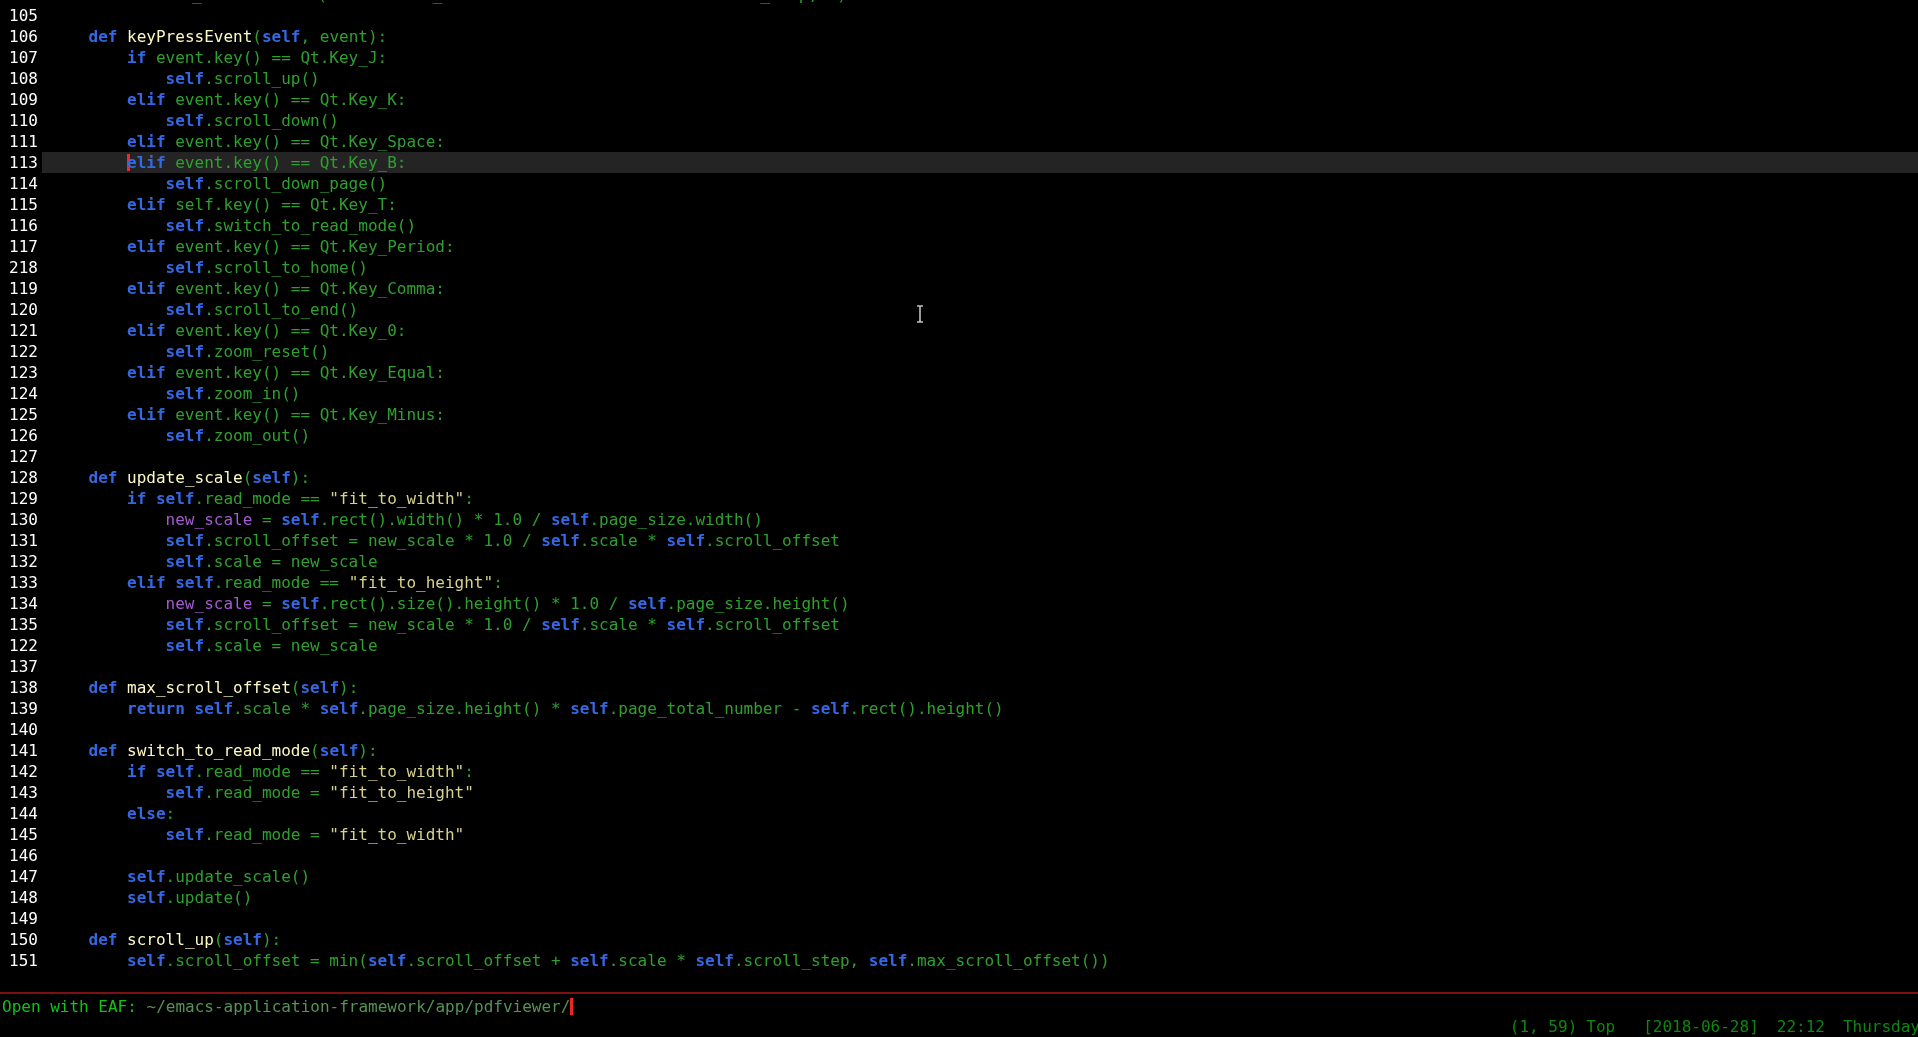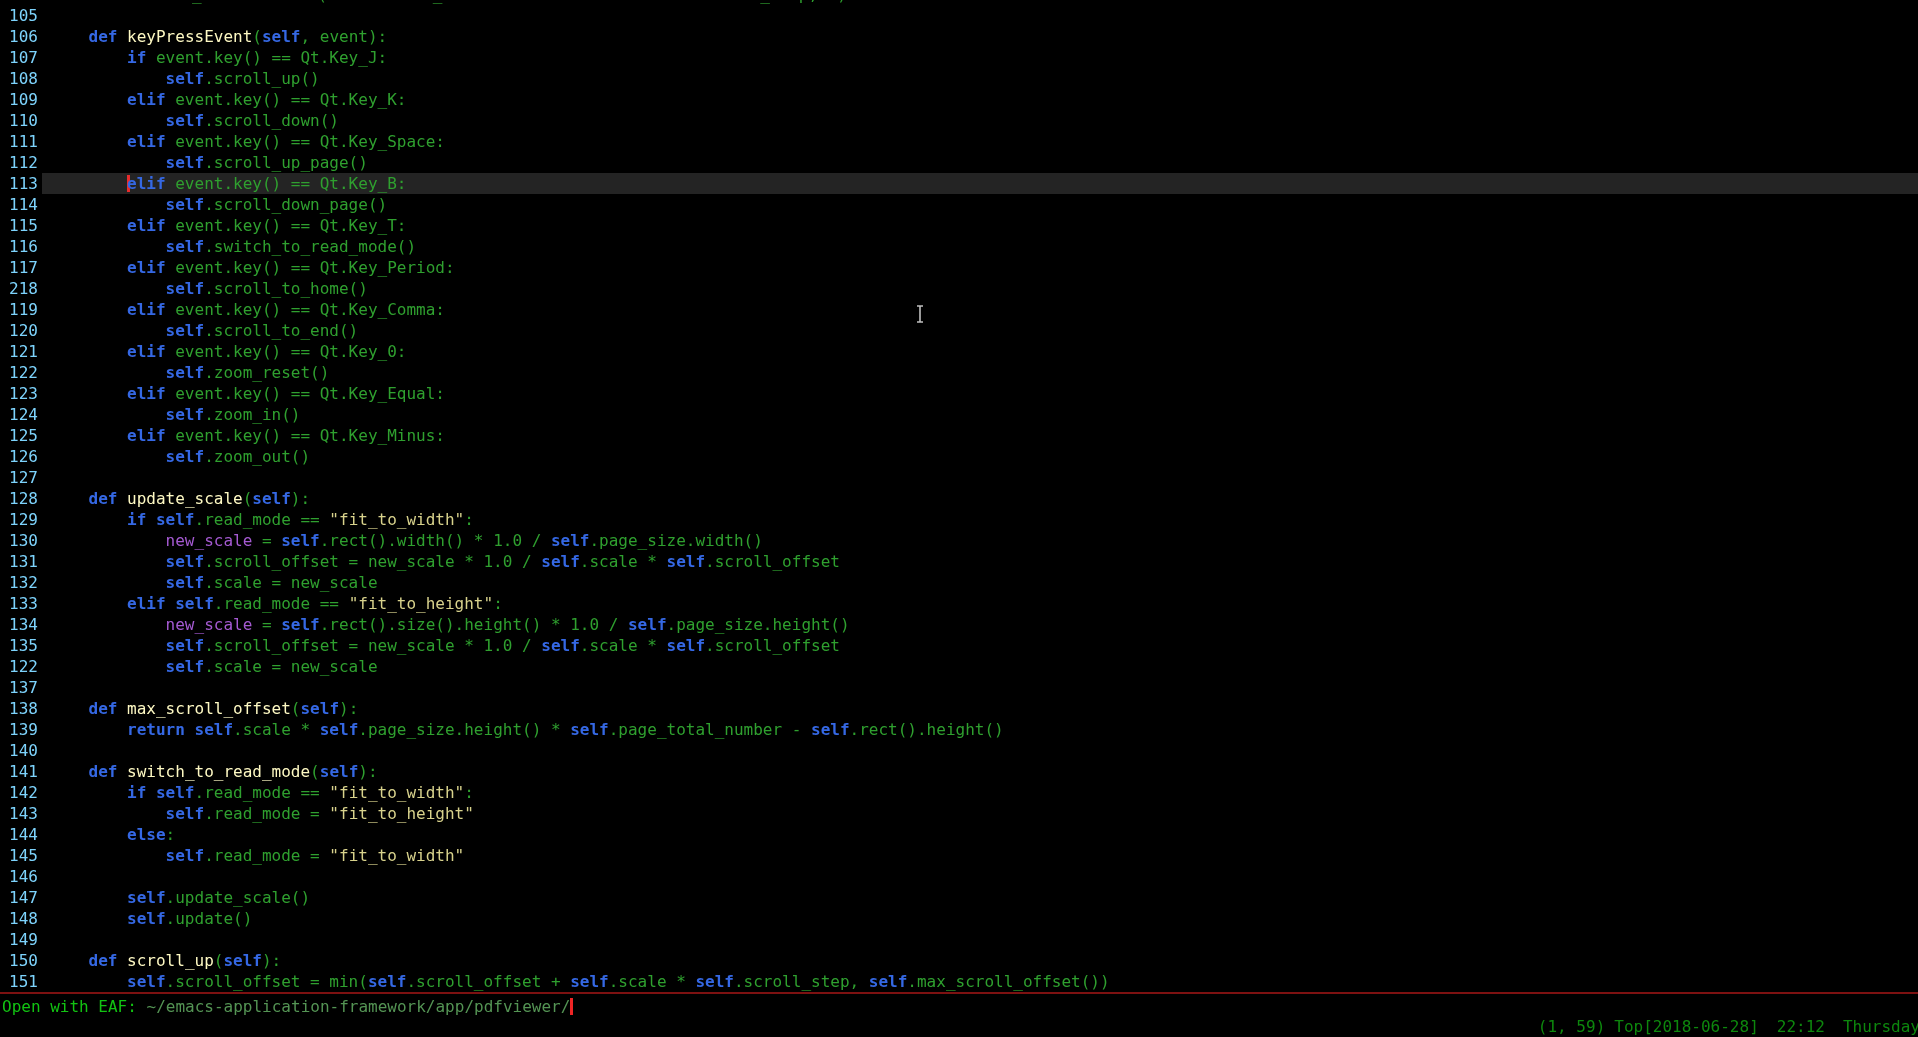--- a/index.html
+++ b/index.html
@@ -2,58 +2,57 @@
 <html><head>
 <meta charset="utf-8">
 <style>
   html,body{margin:0;padding:0;background:#000;}
   body{width:1918px;height:1037px;overflow:hidden;position:relative;
        font-family:"DejaVu Sans Mono", monospace;font-size:16px;line-height:21px;}
   .code-area{position:absolute;top:5px;left:0;width:100%;}
   .clipped-line{position:absolute;top:-21px;left:86px;color:#2fa02f;white-space:pre;}
   .row{position:relative;height:21px;white-space:pre;}
   .hl-bg{position:absolute;left:42px;right:0;top:0;bottom:0;background:#242424;}
-  .lnum{position:absolute;left:9px;top:0;color:#7dd3fc;}
+  .lnum{position:absolute;left:9px;top:0;color:#ffffff;}
   .lcode{position:absolute;left:50px;top:0;}
   .lcode span{position:relative;}
   .t{color:#2fa02f;}
   .k{color:#3568e4;font-weight:bold;}
   .f{color:#fef9c3;}
   .v{color:#a55ad2;}
   .s{color:#d8d28c;}
   .cursor-bar{display:inline-block;width:3px;height:17px;background:#e82c2c;
               margin-right:-3px;vertical-align:-3px;}
   .separator{position:absolute;top:992px;left:0;width:100%;height:2px;background:#7d1111;}
   .minibuffer{position:absolute;top:996px;left:2px;height:21px;white-space:pre;}
   .mb-prompt{color:#12c312;}
   .mb-input{color:#549454;}
   .mb-cursor{display:inline-block;width:3px;height:17px;background:#ef2525;vertical-align:-3px;}
   .tray{position:absolute;top:1016px;right:-2px;height:21px;white-space:pre;color:#0d870d;}
   .tray .gap2{margin-left:9px;}
-  .tray .gap3{}
+  .tray .gap3{margin-left:28px;}
   .tray .gap1{margin-left:18px;}
   .ibeam{position:absolute;left:915px;top:305px;width:10px;height:18px;}
 </style>
 </head>
 <body>
 
 <div class="code-area">
   <div class="clipped-line">self.scroll_offset = max(self.scroll_offset - self.scale * self.scroll_step, 0)</div>
 
 <div class="row"><span class="lnum">105</span><span class="lcode"></span></div>
     <div class="row"><span class="lnum">106</span><span class="lcode"><span class="t">    </span><span class="k">def</span><span class="t"> </span><span class="f">keyPressEvent</span><span class="t">(</span><span class="k">self</span><span class="t">, event):</span></span></div>
     <div class="row"><span class="lnum">107</span><span class="lcode"><span class="t">        </span><span class="k">if</span><span class="t"> event.key() == Qt.Key_J:</span></span></div>
     <div class="row"><span class="lnum">108</span><span class="lcode"><span class="t">            </span><span class="k">self</span><span class="t">.scroll_up()</span></span></div>
     <div class="row"><span class="lnum">109</span><span class="lcode"><span class="t">        </span><span class="k">elif</span><span class="t"> event.key() == Qt.Key_K:</span></span></div>
     <div class="row"><span class="lnum">110</span><span class="lcode"><span class="t">            </span><span class="k">self</span><span class="t">.scroll_down()</span></span></div>
     <div class="row"><span class="lnum">111</span><span class="lcode"><span class="t">        </span><span class="k">elif</span><span class="t"> event.key() == Qt.Key_Space:</span></span></div>
-    <div class="row"><span class="lnum">112</span><span class="lcode"><span class="t">            </span><span class="k">self</span><span class="t">.scroll_up_page()</span></span></div>
     <div class="row"><div class="hl-bg"></div><span class="lnum">113</span><span class="lcode"><span class="t">        </span><span class="cursor-bar"></span><span class="k">elif</span><span class="t"> event.key() == Qt.Key_B:</span></span></div>
     <div class="row"><span class="lnum">114</span><span class="lcode"><span class="t">            </span><span class="k">self</span><span class="t">.scroll_down_page()</span></span></div>
-    <div class="row"><span class="lnum">115</span><span class="lcode"><span class="t">        </span><span class="k">elif</span><span class="t"> event.key() == Qt.Key_T:</span></span></div>
+    <div class="row"><span class="lnum">115</span><span class="lcode"><span class="t">        </span><span class="k">elif</span><span class="t"> self.key() == Qt.Key_T:</span></span></div>
     <div class="row"><span class="lnum">116</span><span class="lcode"><span class="t">            </span><span class="k">self</span><span class="t">.switch_to_read_mode()</span></span></div>
     <div class="row"><span class="lnum">117</span><span class="lcode"><span class="t">        </span><span class="k">elif</span><span class="t"> event.key() == Qt.Key_Period:</span></span></div>
     <div class="row"><span class="lnum">218</span><span class="lcode"><span class="t">            </span><span class="k">self</span><span class="t">.scroll_to_home()</span></span></div>
     <div class="row"><span class="lnum">119</span><span class="lcode"><span class="t">        </span><span class="k">elif</span><span class="t"> event.key() == Qt.Key_Comma:</span></span></div>
     <div class="row"><span class="lnum">120</span><span class="lcode"><span class="t">            </span><span class="k">self</span><span class="t">.scroll_to_end()</span></span></div>
     <div class="row"><span class="lnum">121</span><span class="lcode"><span class="t">        </span><span class="k">elif</span><span class="t"> event.key() == Qt.Key_0:</span></span></div>
     <div class="row"><span class="lnum">122</span><span class="lcode"><span class="t">            </span><span class="k">self</span><span class="t">.zoom_reset()</span></span></div>
     <div class="row"><span class="lnum">123</span><span class="lcode"><span class="t">        </span><span class="k">elif</span><span class="t"> event.key() == Qt.Key_Equal:</span></span></div>
     <div class="row"><span class="lnum">124</span><span class="lcode"><span class="t">            </span><span class="k">self</span><span class="t">.zoom_in()</span></span></div>
     <div class="row"><span class="lnum">125</span><span class="lcode"><span class="t">        </span><span class="k">elif</span><span class="t"> event.key() == Qt.Key_Minus:</span></span></div>

